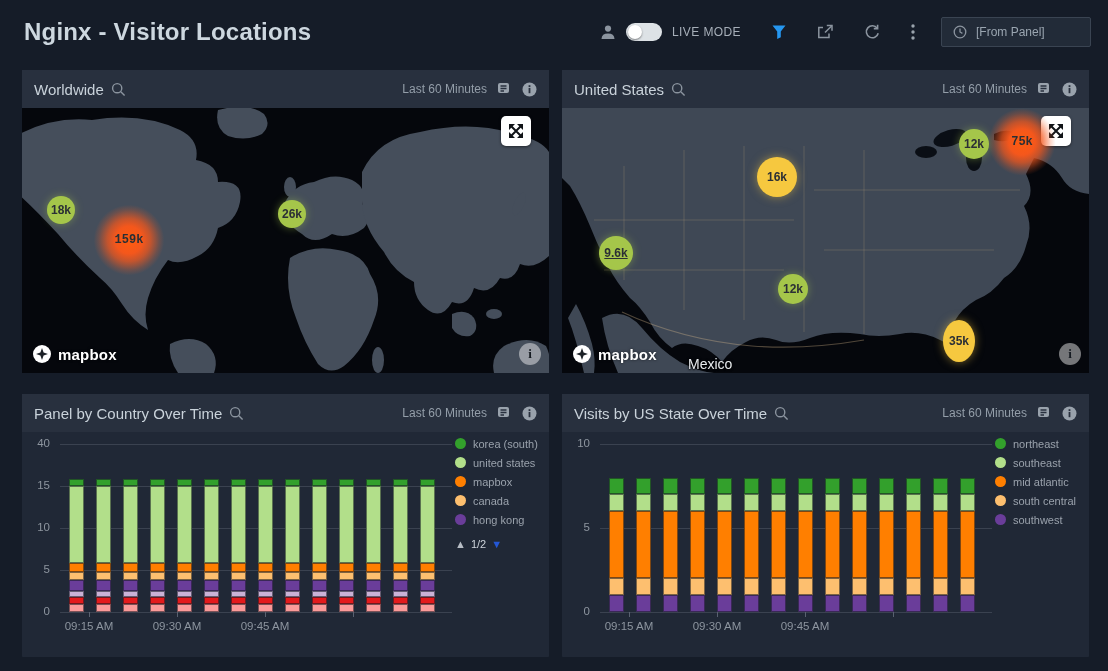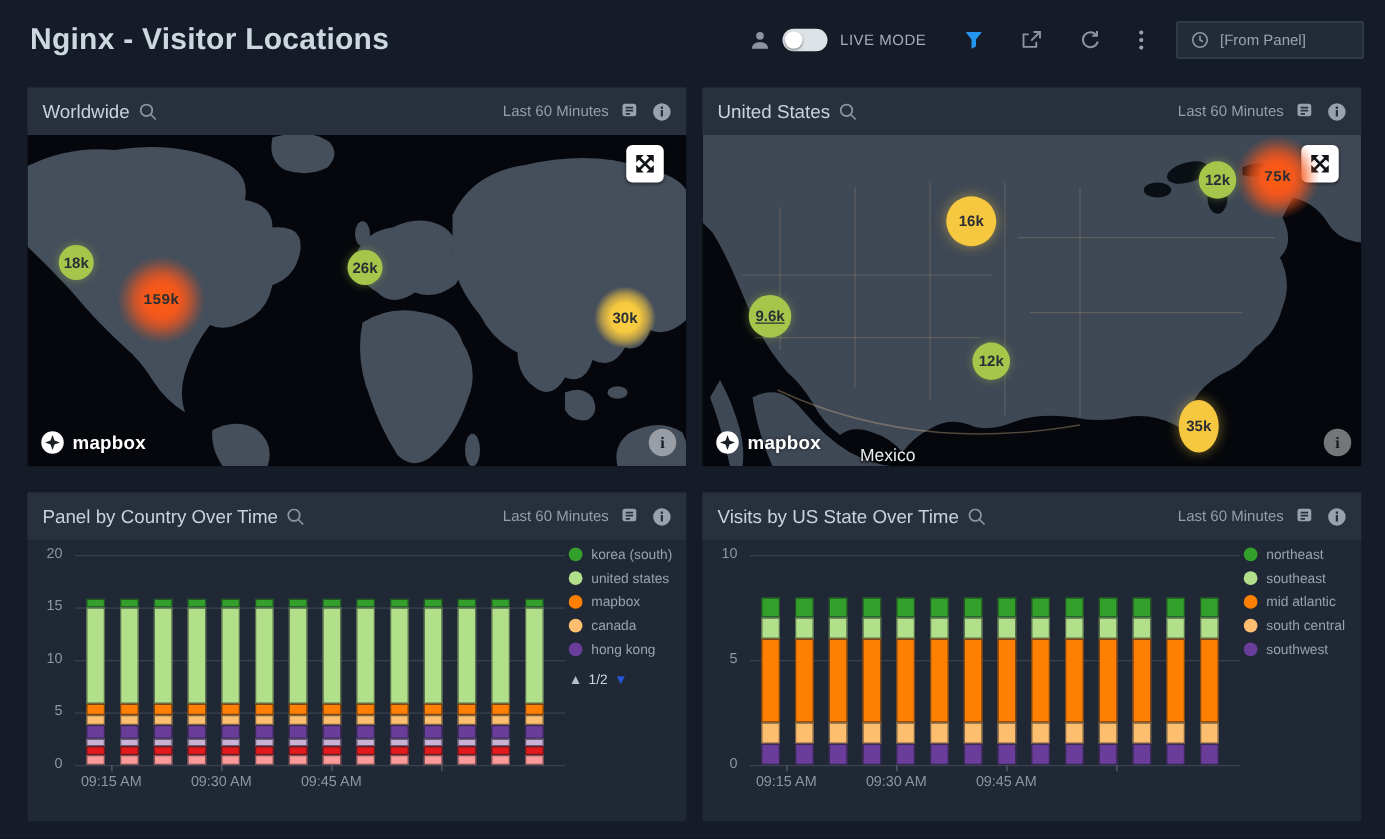--- a/index.html
+++ b/index.html
@@ -179,23 +179,20 @@
         </div>
         <div class="map-info">i</div>
       <div class="bubble solid-green" style="left: 25px; top: 88px; width: 28px; height: 28px;">
             <span class="blabel">18k</span>
           </div>
           <div class="bubble glow-orange" style="left: 64px; top: 89px; width: 86px; height: 86px;">
             <span class="blabel">159k</span>
           </div>
           <div class="bubble solid-green" style="left: 256px; top: 92px; width: 28px; height: 28px;">
             <span class="blabel">26k</span>
-          </div>
-          <div class="bubble glow-yellow" style="left: 447px; top: 115px; width: 62px; height: 62px;">
-            <span class="blabel">30k</span>
           </div>
         </div>
     </div>
 
     <div class="panel">
       <div class="panel-head">
         <span class="p-title">United States</span>
         <span class="p-zoom">
           <svg width="15" height="15" viewBox="0 0 15 15" fill="none" stroke="#8b949f" stroke-width="1.4">
               <circle cx="6.2" cy="6.2" r="4.6"></circle>
@@ -304,21 +301,21 @@
               <rect x="6.6" y="3.2" width="1.8" height="1.9" fill="#28303e"></rect>
             </svg>
         </span>
       </div>
       <div class="chart-body">
           <div class="yaxis">
             <div class="ytick" style="top: 173px;">0</div>
             <div class="ytick" style="top: 131px;">5</div>
             <div class="ytick" style="top: 89px;">10</div>
             <div class="ytick" style="top: 47px;">15</div>
-            <div class="ytick" style="top: 5px;">20</div>
+            <div class="ytick" style="top: 5px;">40</div>
           </div>
           <div class="plot">
             <div class="gridline" style="top: 168px;"></div>
             <div class="gridline" style="top: 126px;"></div>
             <div class="gridline" style="top: 84px;"></div>
             <div class="gridline" style="top: 42px;"></div>
             <div class="gridline" style="top: 0px;"></div>
             <div class="bar" style="left: 9px;">
               <div class="seg" style="height: 7.56px; background: rgb(251, 154, 153);"></div>
               <div class="seg" style="height: 7.56px; background: rgb(227, 26, 28);"></div>

